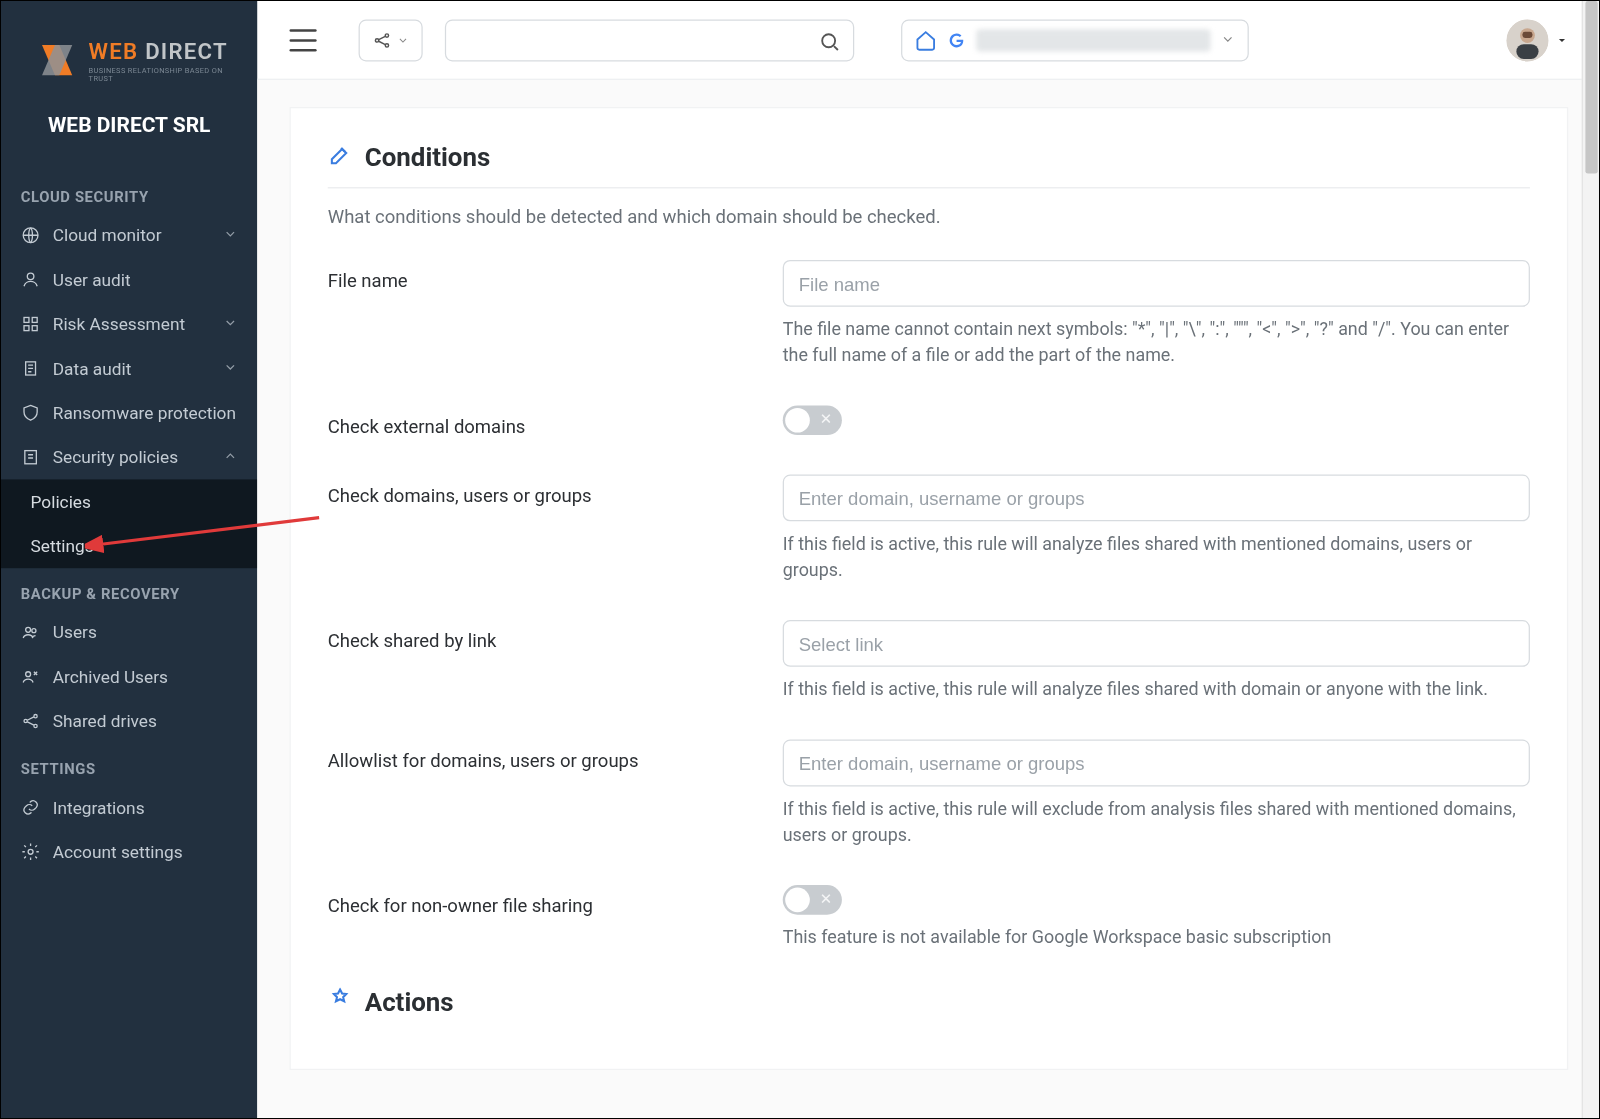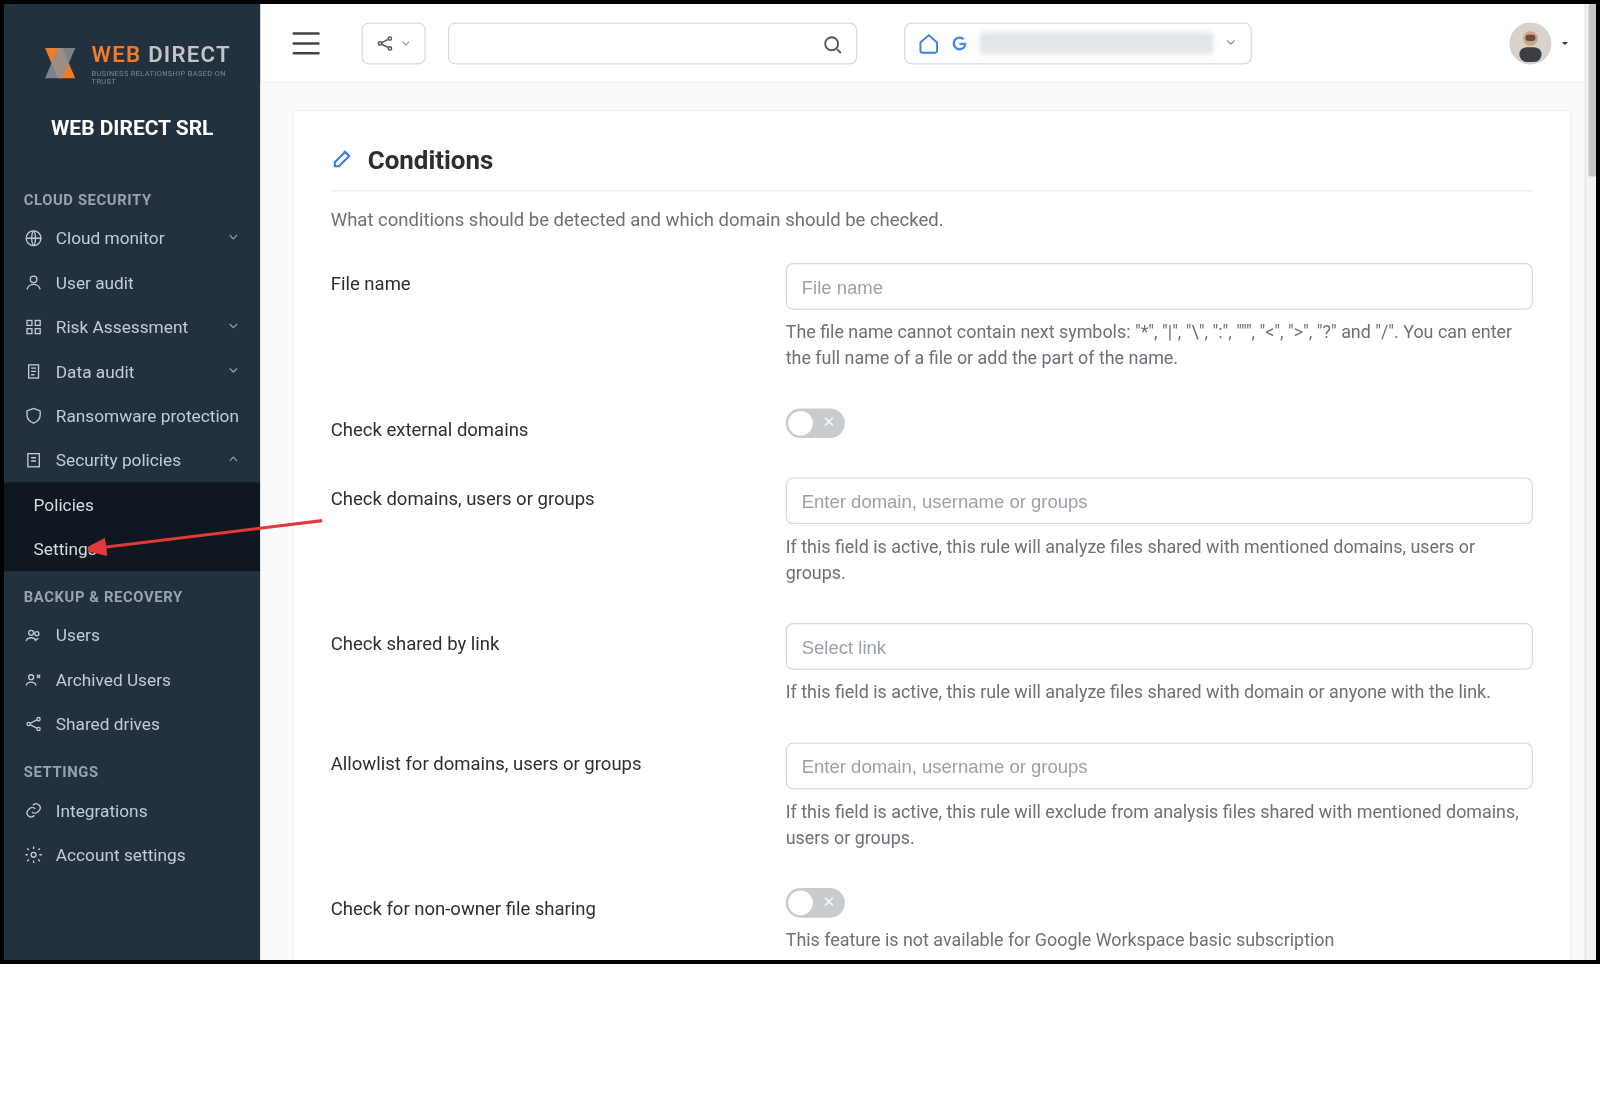--- a/index.html
+++ b/index.html
@@ -167,21 +167,21 @@
 .vscroll .thumb {
   position:absolute; left:2px; right:2px; top:0; height:140px;
   background:#c6c6c6; border-radius:2px;
 }
 .vscroll .arrow {
   position:absolute; left:2px; right:2px; height:14px;
   display:flex; align-items:center; justify-content:center;
 }
 .vscroll .arrow.up { top:0; }
 .vscroll .arrow.down { bottom:0; }
-.viewport-outer { position:relative; width:1600px; height:964px; overflow:hidden; border:4px solid #000000;}
+.viewport-outer { position:relative; width:1600px; height:1119px; overflow:hidden; border:1px solid #000000;}
 </style>
 </head>
 <body>
 
 <div class="viewport-outer">
 <div class="viewport">
 
   <aside class="sidebar">
     <div class="logo-block">
       <div class="logo-row">

